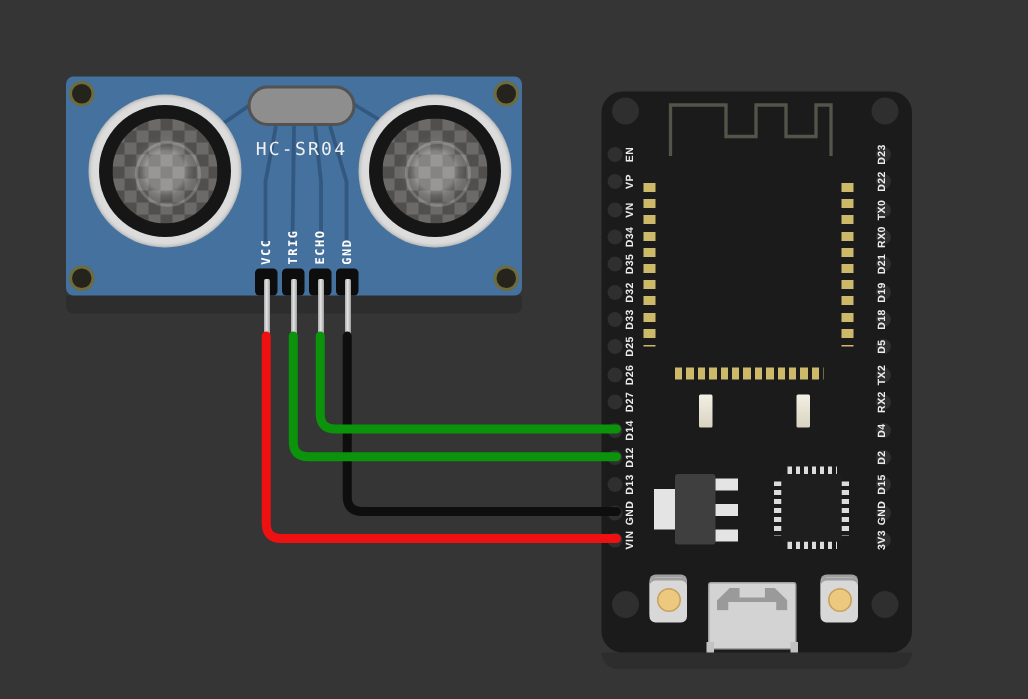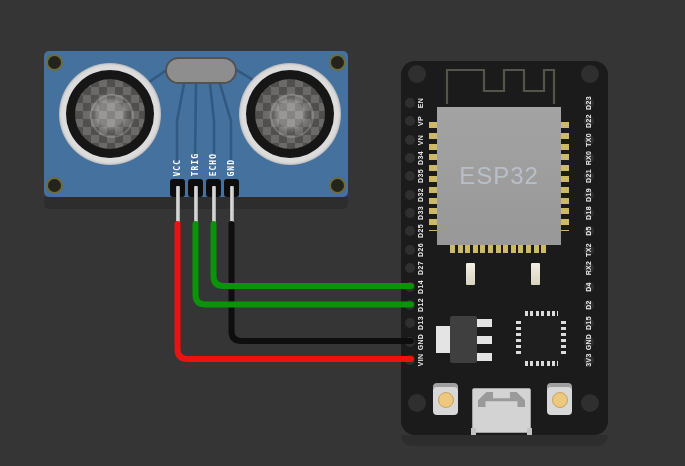--- a/index.html
+++ b/index.html
@@ -125,20 +125,21 @@
         <div class="abs t-mesh"></div>
       </div>
     </div>
     <div class="abs transducer right">
       <div class="abs t-black">
         <div class="abs t-mesh"></div>
       </div>
     </div>
 
     <div class="abs crystal"></div>
+    <div class="abs sensor-title">HC-SR04</div>
 
     <div>
 
     <div class="abs header-block" style="--i: 0;"></div>
         <div class="abs header-block" style="--i: 1;"></div>
         <div class="abs header-block" style="--i: 2;"></div>
         <div class="abs header-block" style="--i: 3;"></div>
       </div>
     <div>
 
@@ -163,23 +164,20 @@
     <div class="abs corner-hole bl"></div>
     <div class="abs corner-hole br"></div>
 
     <svg class="abs antenna-svg" width="207" height="60">
       <path d="M46,43 V9 H83 V30 H103 V9 H123 V30 H143 V9 H153 V43" fill="none" stroke="#55544a" stroke-width="2.2"></path>
     </svg>
 
     <div class="abs mod-pins l"></div>
     <div class="abs mod-pins r"></div>
     <div class="abs mod-pins b"></div>
-    <div class="abs module">
-      <span class="module-label">ESP32</span>
-    </div>
 
     <div class="abs cap c1"></div>
     <div class="abs cap c2"></div>
 
     <div class="pin-col left">
 
         <div class="pin-row" style="--i: 0;">
           <span class="hole"></span>
           <span class="plabel">EN</span>
         </div>

